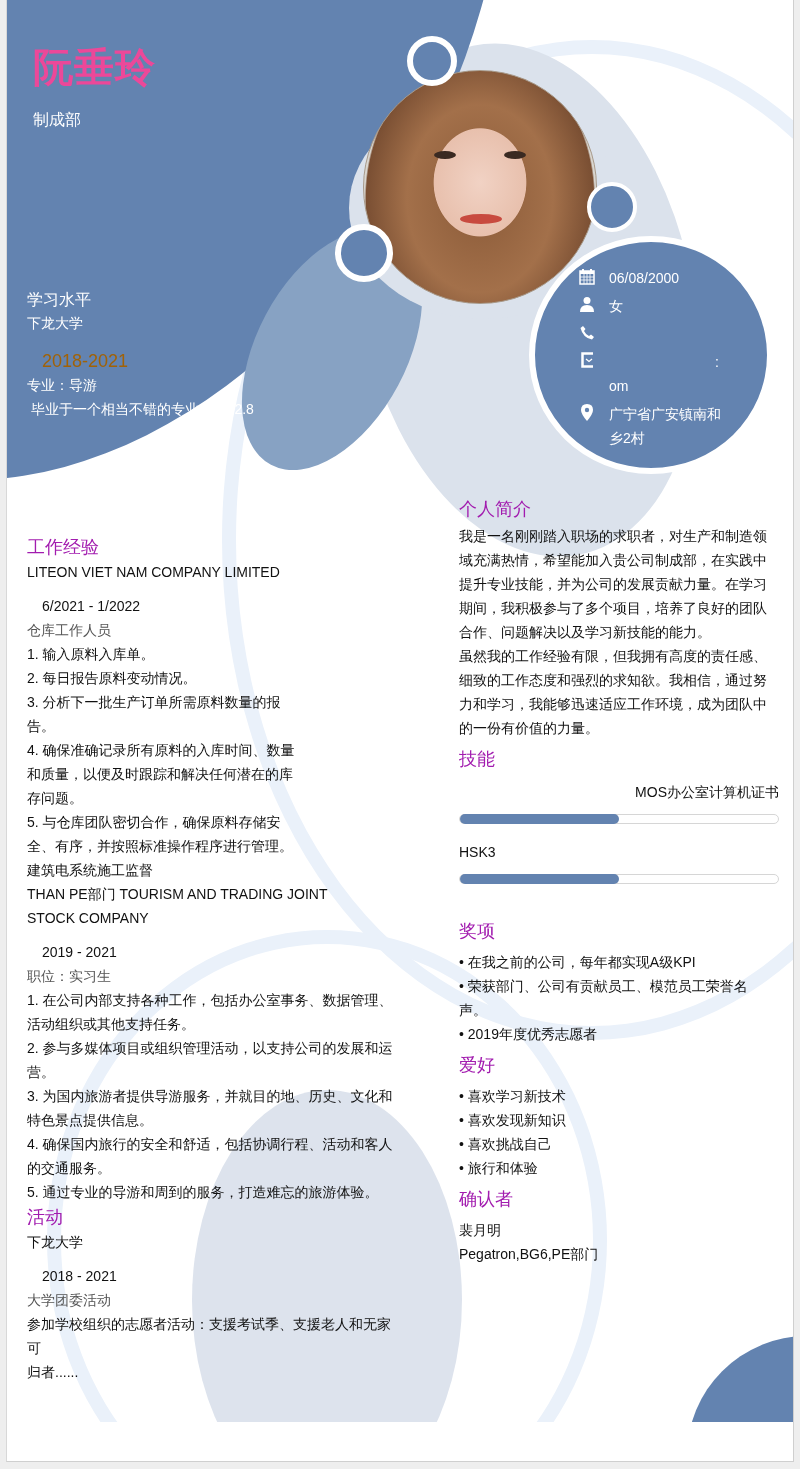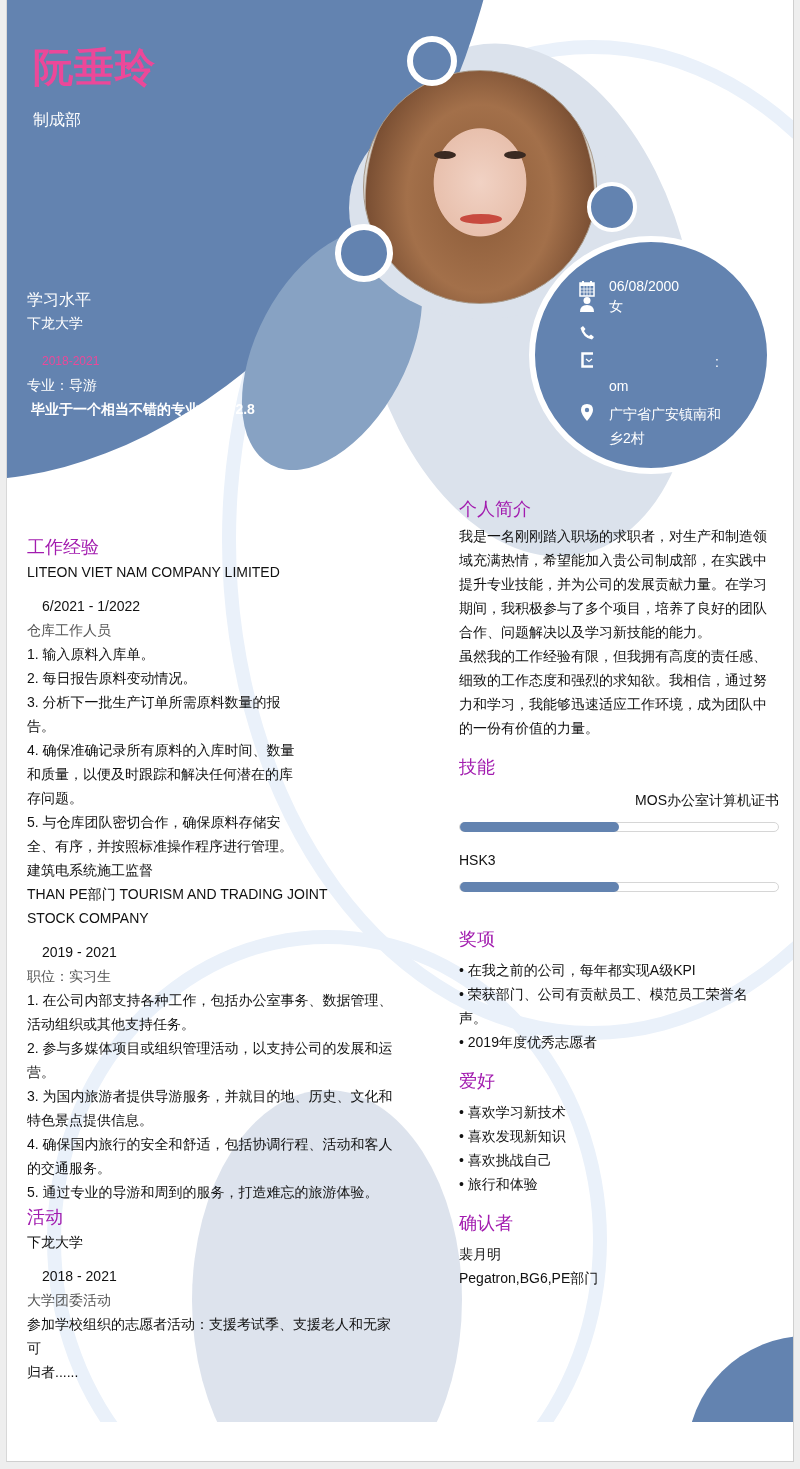--- a/index.html
+++ b/index.html
@@ -39,31 +39,31 @@
   .info-row { position: absolute; left: 570px; display: flex; align-items: flex-start; color: #ffffff; font-size: 14px; }
   .info-row .ico { width: 20px; height: 20px; margin-right: 12px; display: flex; align-items: center; justify-content: center; }
   .info-row .txt { width: 120px; line-height: 24px; }
 
   .name { position: absolute; left: 26px; top: 40px; font-size: 40px; font-weight: bold; color: #ec4899; letter-spacing: 1px; }
   .dept { position: absolute; left: 26px; top: 110px; font-size: 16px; color: #ffffff; }
 
   .edu { position: absolute; left: 20px; top: 290px; color: #ffffff; }
   .edu .h { font-size: 16px; margin-bottom: 4px; }
   .edu .school { font-size: 14px; }
-  .edu .date { font-size: 12px; color: #ec4899; margin: 16px 0 0 15px; line-height: 24px; }
+  .edu .date { font-size: 18px; color: #a16207; margin: 16px 0 0 15px; line-height: 24px; }
   .edu .line { font-size: 14px; line-height: 24px; }
 
   .section-title { font-size: 18px; color: #a21caf; line-height: 26px; }
   .txt14 { font-size: 14px; line-height: 24px; color: #111; }
   .sub { color: #555; }
   .date-ind { padding-left: 15px; margin-top: 10px; }
 
   .left-col { position: absolute; left: 20px; top: 534px; width: 380px; }
   .right-col { position: absolute; left: 452px; top: 496px; width: 320px; }
-  .mt { margin-top: 14px; }
+  .mt { margin-top: 6px; }
   .bar { position: relative; height: 10px; border: 1px solid #d6d6d6; border-radius: 6px; margin: 10px 0 16px 0; background: #fff; }
   .bar .fill { position: absolute; left: 0; top: -1px; height: 10px; border-radius: 6px; background: #6383b0; }
 </style>
 </head>
 <body>
 
 <div class="page">
 
   <div class="shape ring-big-top"></div>
   <div class="shape ring-bottom"></div>
@@ -81,21 +81,21 @@
     <div class="lip"></div>
   </div>
   <div class="dot" style="left:400px; top:36px; width:50px; height:50px;"></div>
   <div class="dot" style="left:328px; top:224px; width:58px; height:58px;"></div>
   <div class="dot" style="left:580px; top:182px; width:50px; height:50px; border-width:4px;"></div>
 
   <div class="name">阮垂玲</div>
   <div class="dept">制成部</div>
 
   <div class="info-circle"></div>
-  <div class="info-row" style="top:274px;align-items:flex-end;">
+  <div class="info-row" style="top:266px;">
     <span class="ico">
       <svg width="16" height="17" viewBox="0 0 16 17">
           <rect x="1" y="3" width="14" height="13" fill="none" stroke="#fff" stroke-width="1.5"></rect>
           <rect x="1" y="3" width="14" height="3" fill="#fff"></rect>
           <line x1="4" y1="1" x2="4" y2="4" stroke="#fff" stroke-width="2"></line>
           <line x1="12" y1="1" x2="12" y2="4" stroke="#fff" stroke-width="2"></line>
           <path d="M1 9h14M1 12h14M5 6v10M8 6v10M11 6v10" stroke="#fff" stroke-width="0.8"></path>
         </svg>
     </span>
     <span class="txt">06/08/2000</span>
@@ -137,21 +137,21 @@
         </svg>
     </span>
     <span class="txt">广宁省广安镇南和乡2村</span>
   </div>
 
   <div class="edu">
     <div class="h">学习水平</div>
     <div class="school">下龙大学</div>
     <div class="date">2018-2021</div>
     <div class="line">专业：导游</div>
-    <div class="line" style="white-space:pre;font-weight:bold;"> 毕业于一个相当不错的专业,GPA 2.8</div>
+    <div class="line" style="white-space:pre;"> 毕业于一个相当不错的专业,GPA 2.8</div>
   </div>
 
   <div class="left-col">
     <div class="section-title">工作经验</div>
 
     <div>
       <div class="txt14">LITEON VIET NAM COMPANY LIMITED</div>
       <div class="txt14 date-ind">6/2021 - 1/2022</div>
       <div class="txt14 sub">仓库工作人员</div>
       <div class="txt14">1. 输入原料入库单。</div>

